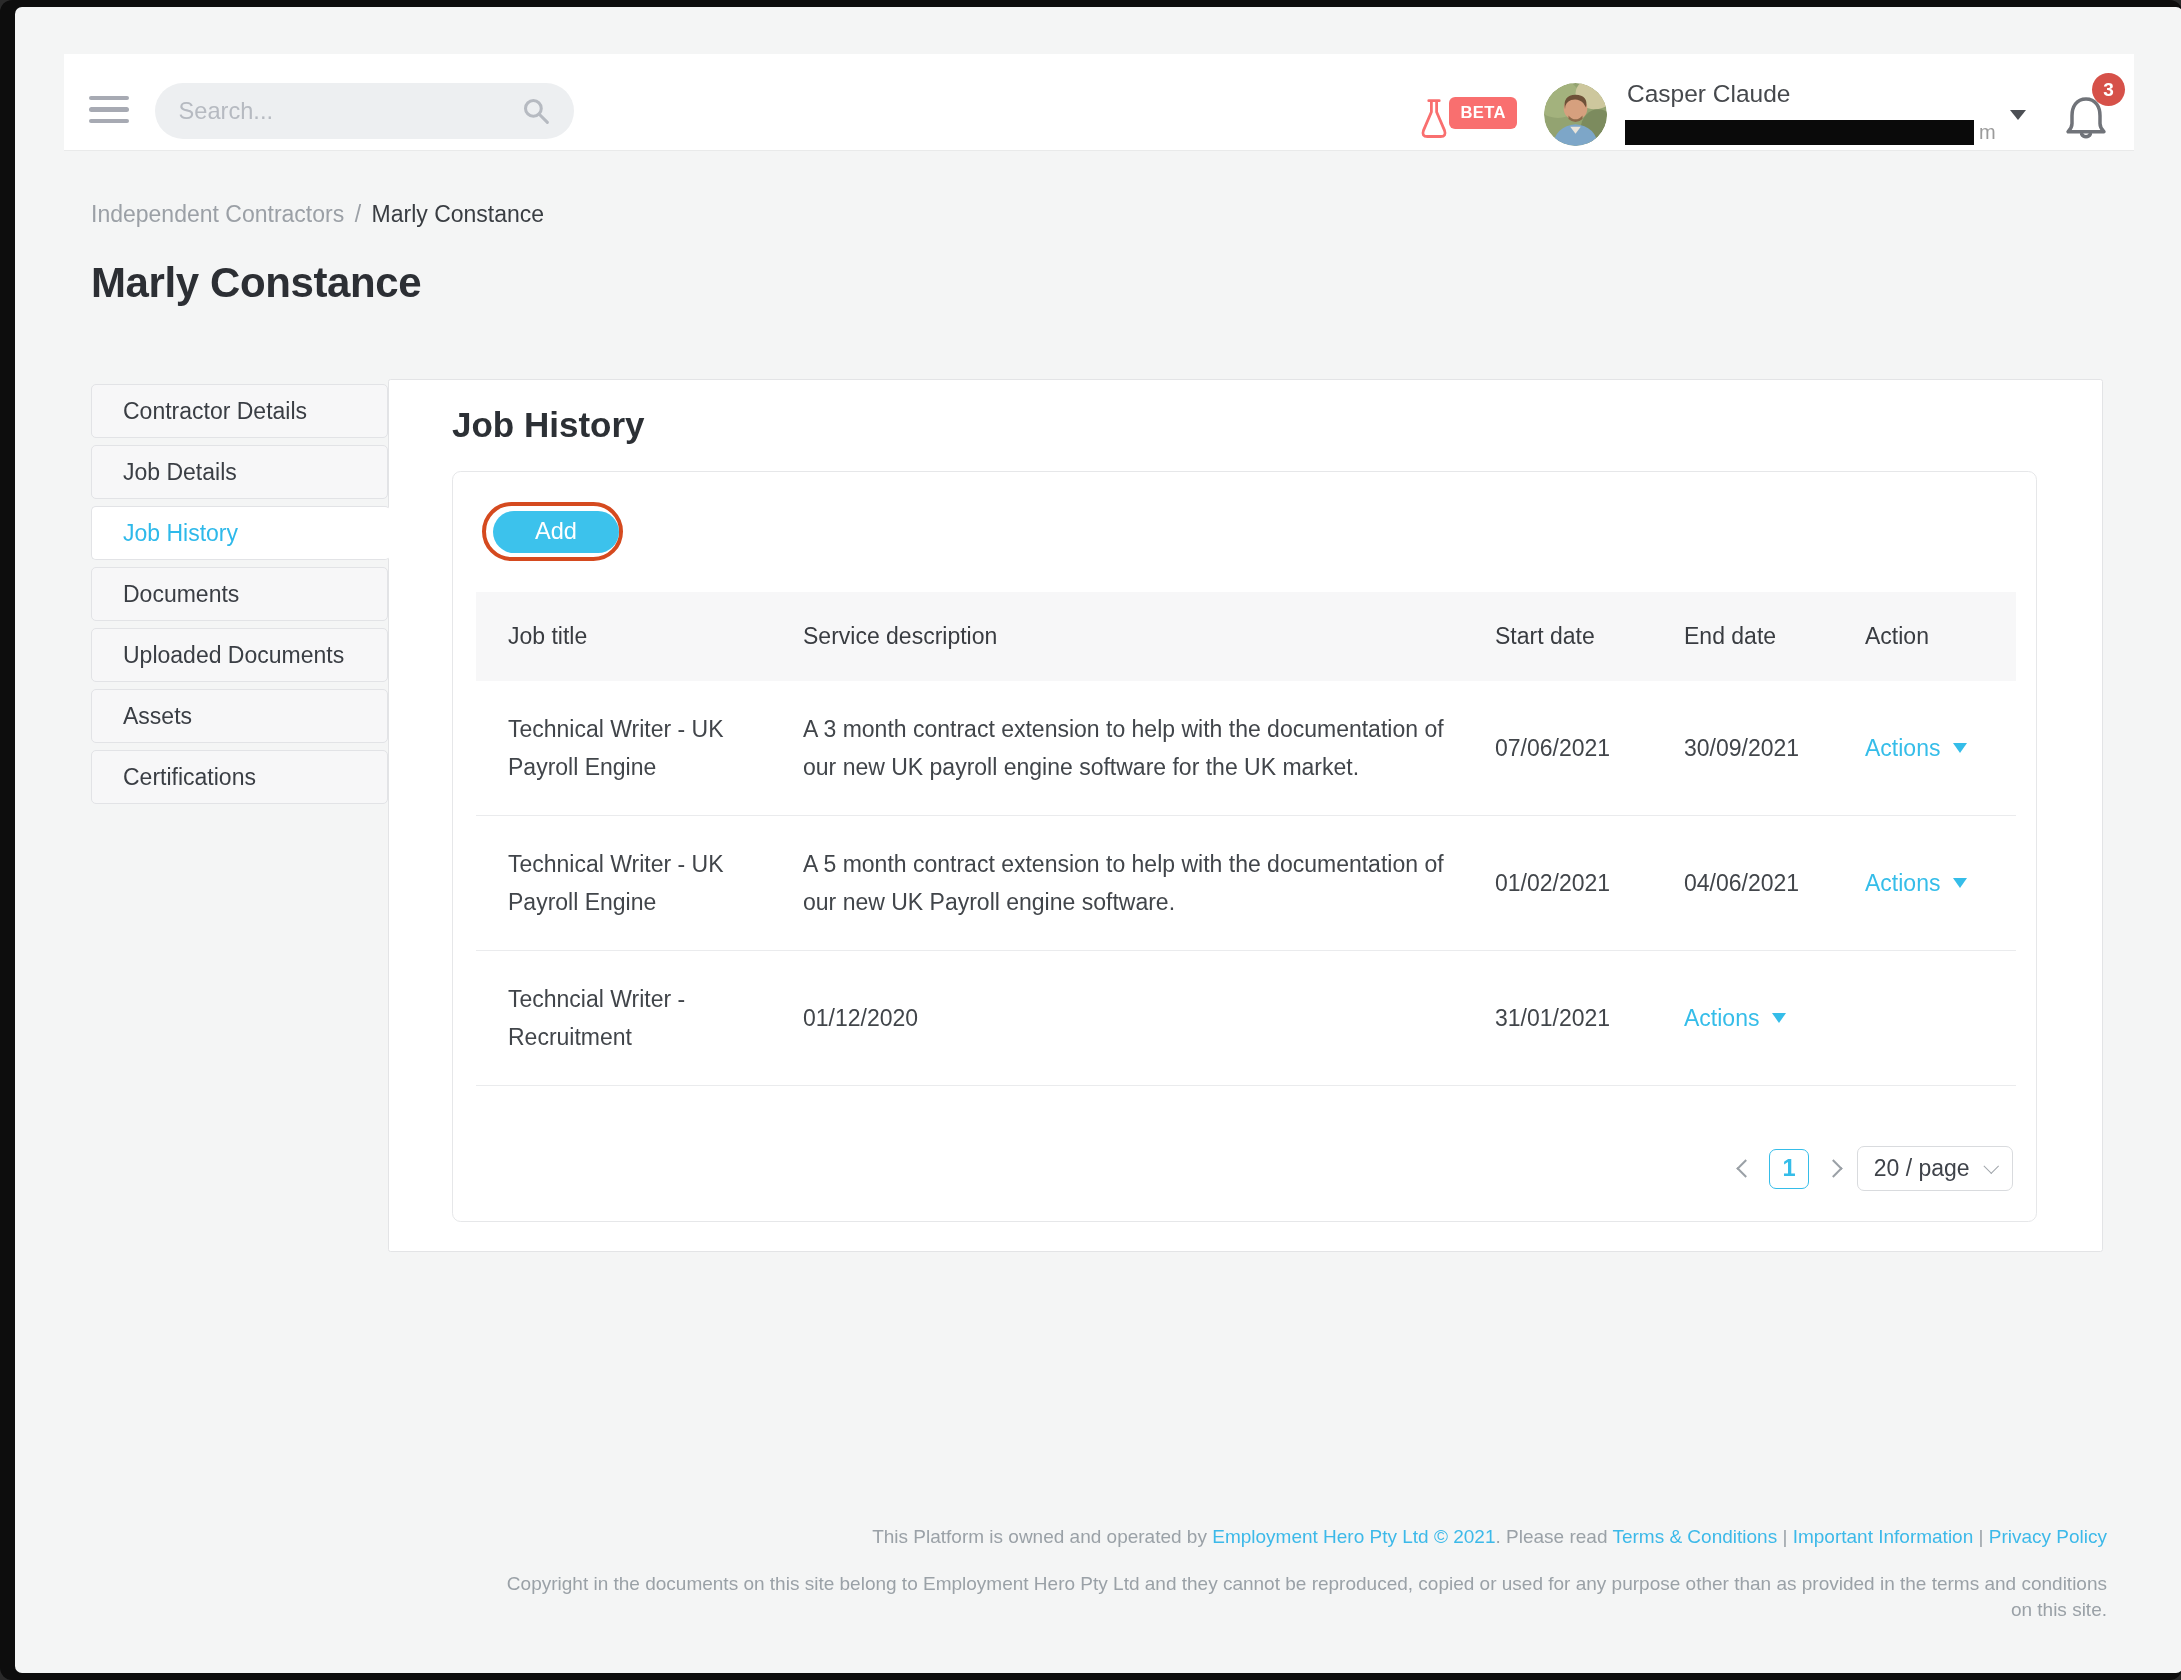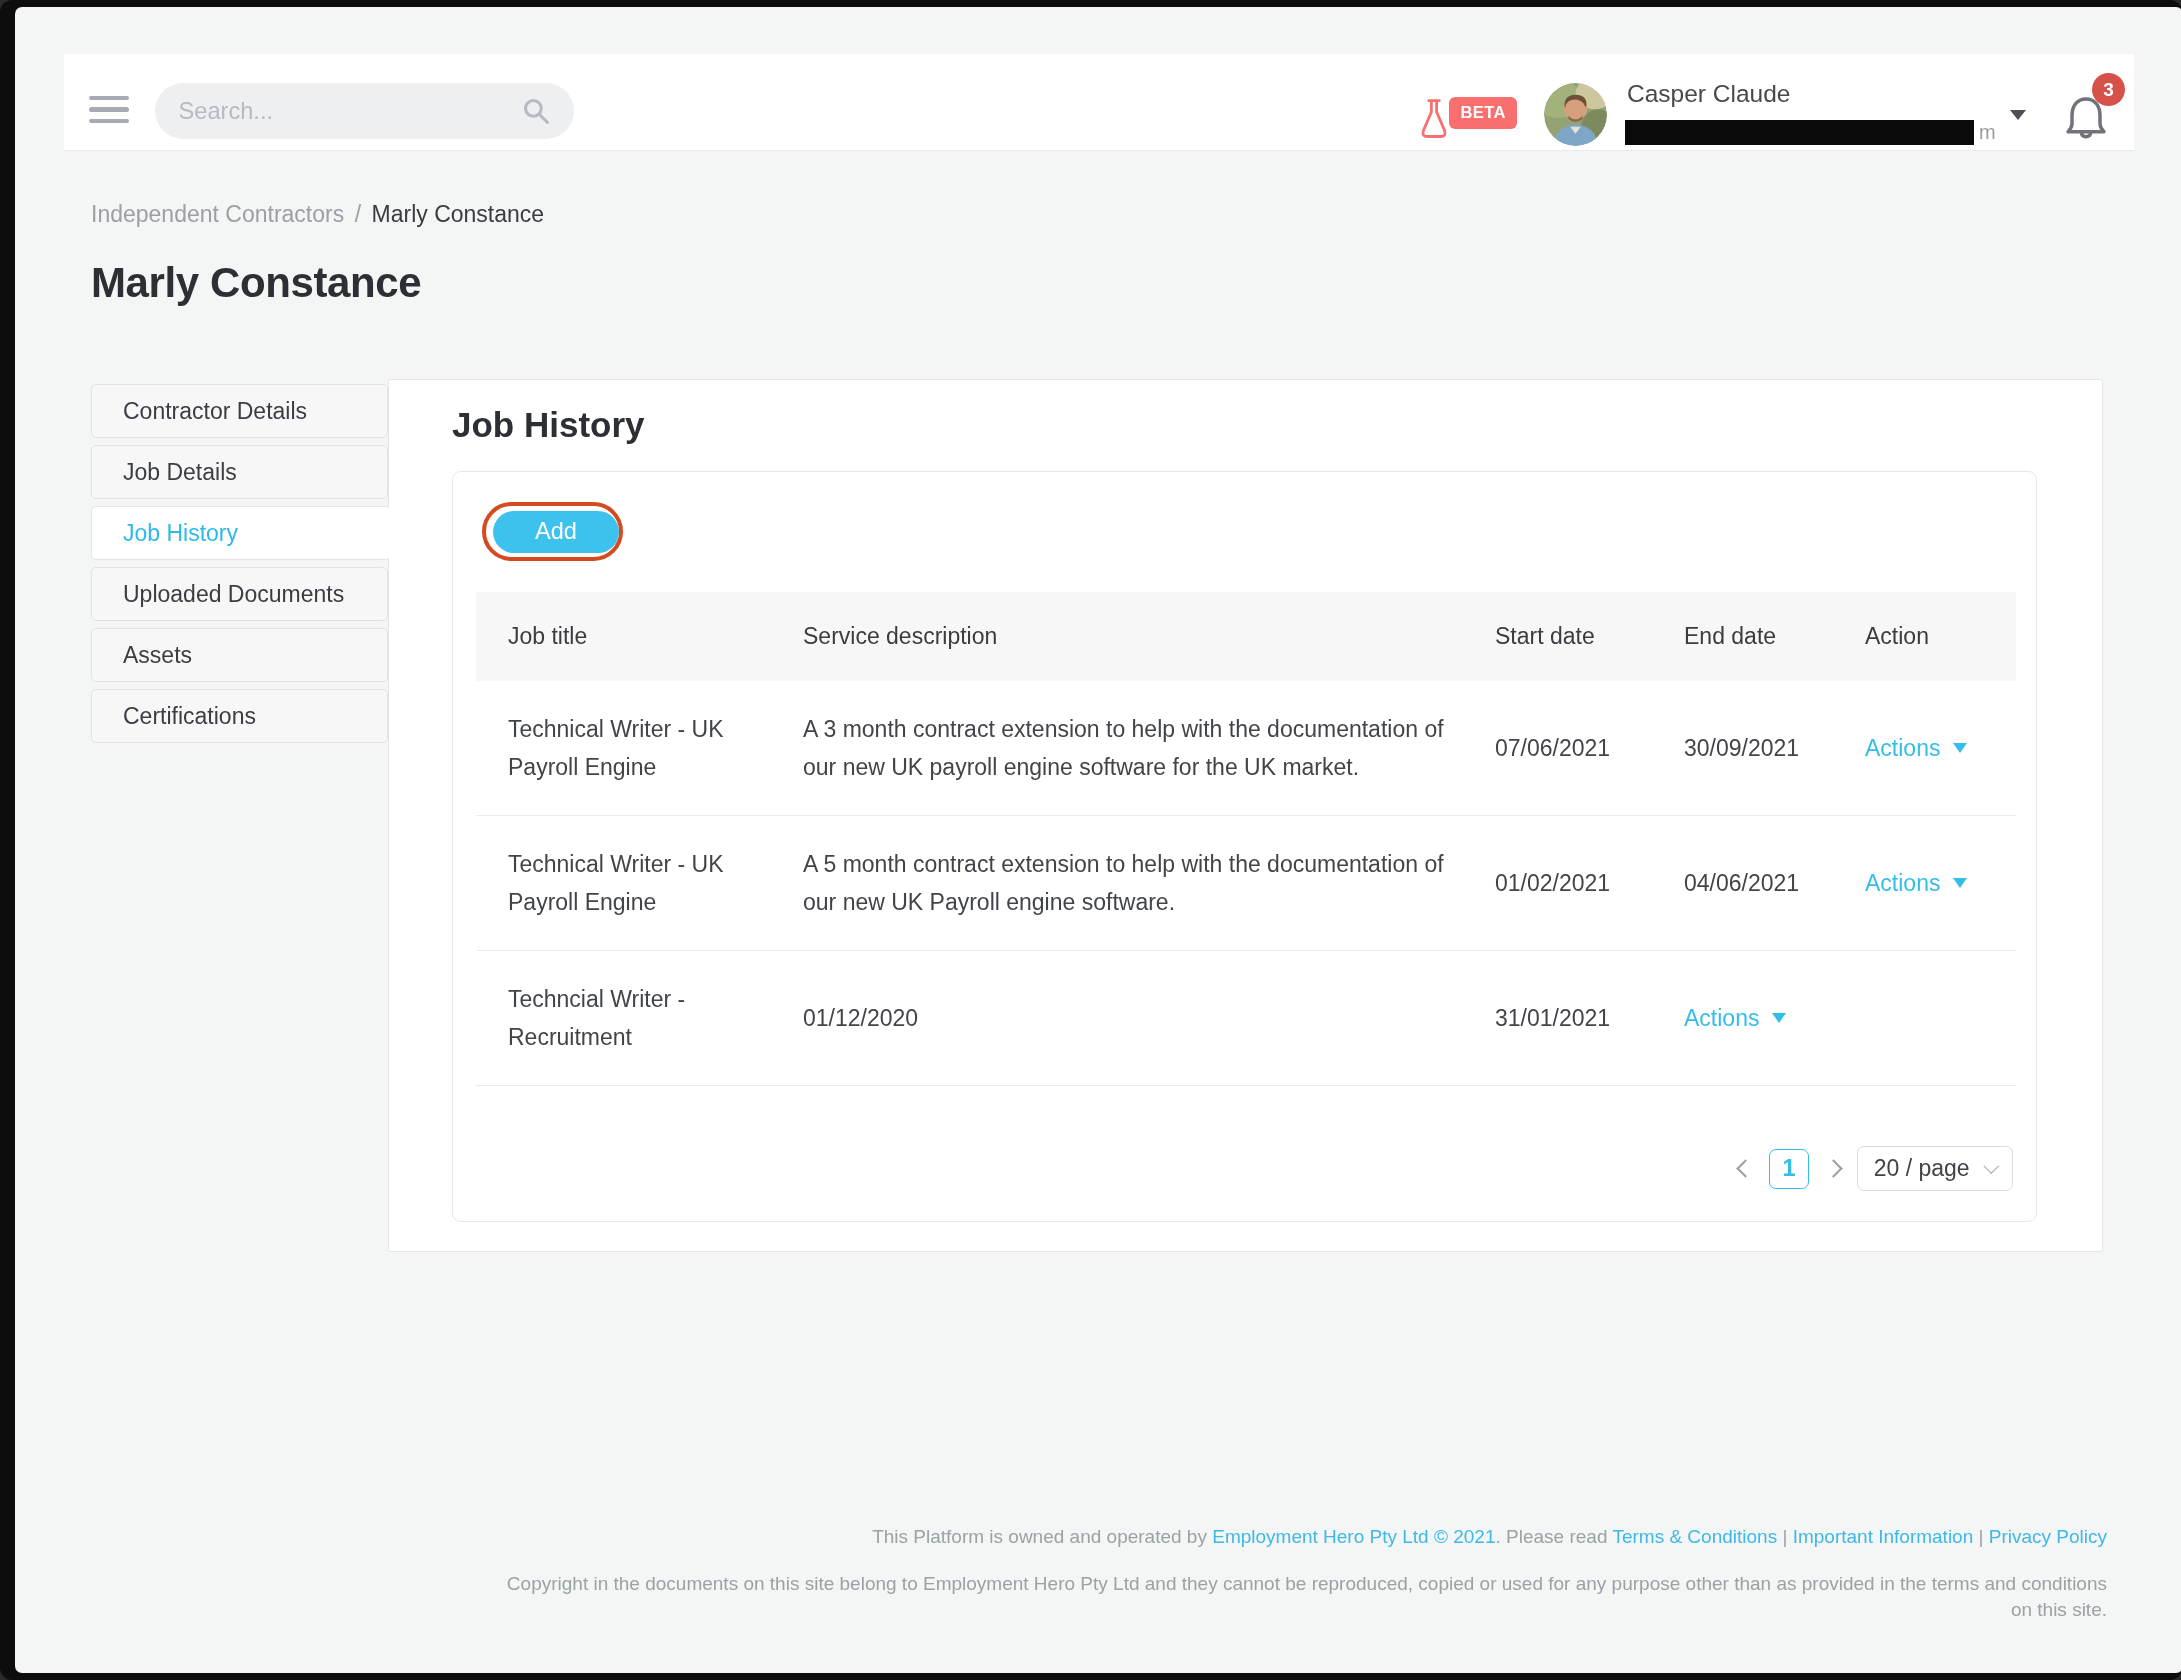--- a/index.html
+++ b/index.html
@@ -165,20 +165,21 @@
   </div>
 
   <div class="breadcrumb"><span class="crumb-parent">Independent Contractors</span><span class="sep">/</span><span class="crumb-current">Marly Constance</span></div>
 
   <h1 class="page-title">Marly Constance</h1>
 
   <div class="sidebar">
     <div class="tab">Contractor Details</div>
     <div class="tab">Job Details</div>
     <div class="tab active">Job History</div>
+    <div class="tab">Documents</div>
     <div class="tab">Uploaded Documents</div>
     <div class="tab">Assets</div>
     <div class="tab">Certifications</div>
   </div>
 
   <div class="main-card">
     <div class="panel-heading">Job History</div>
 
     <div class="inner-card">
 

